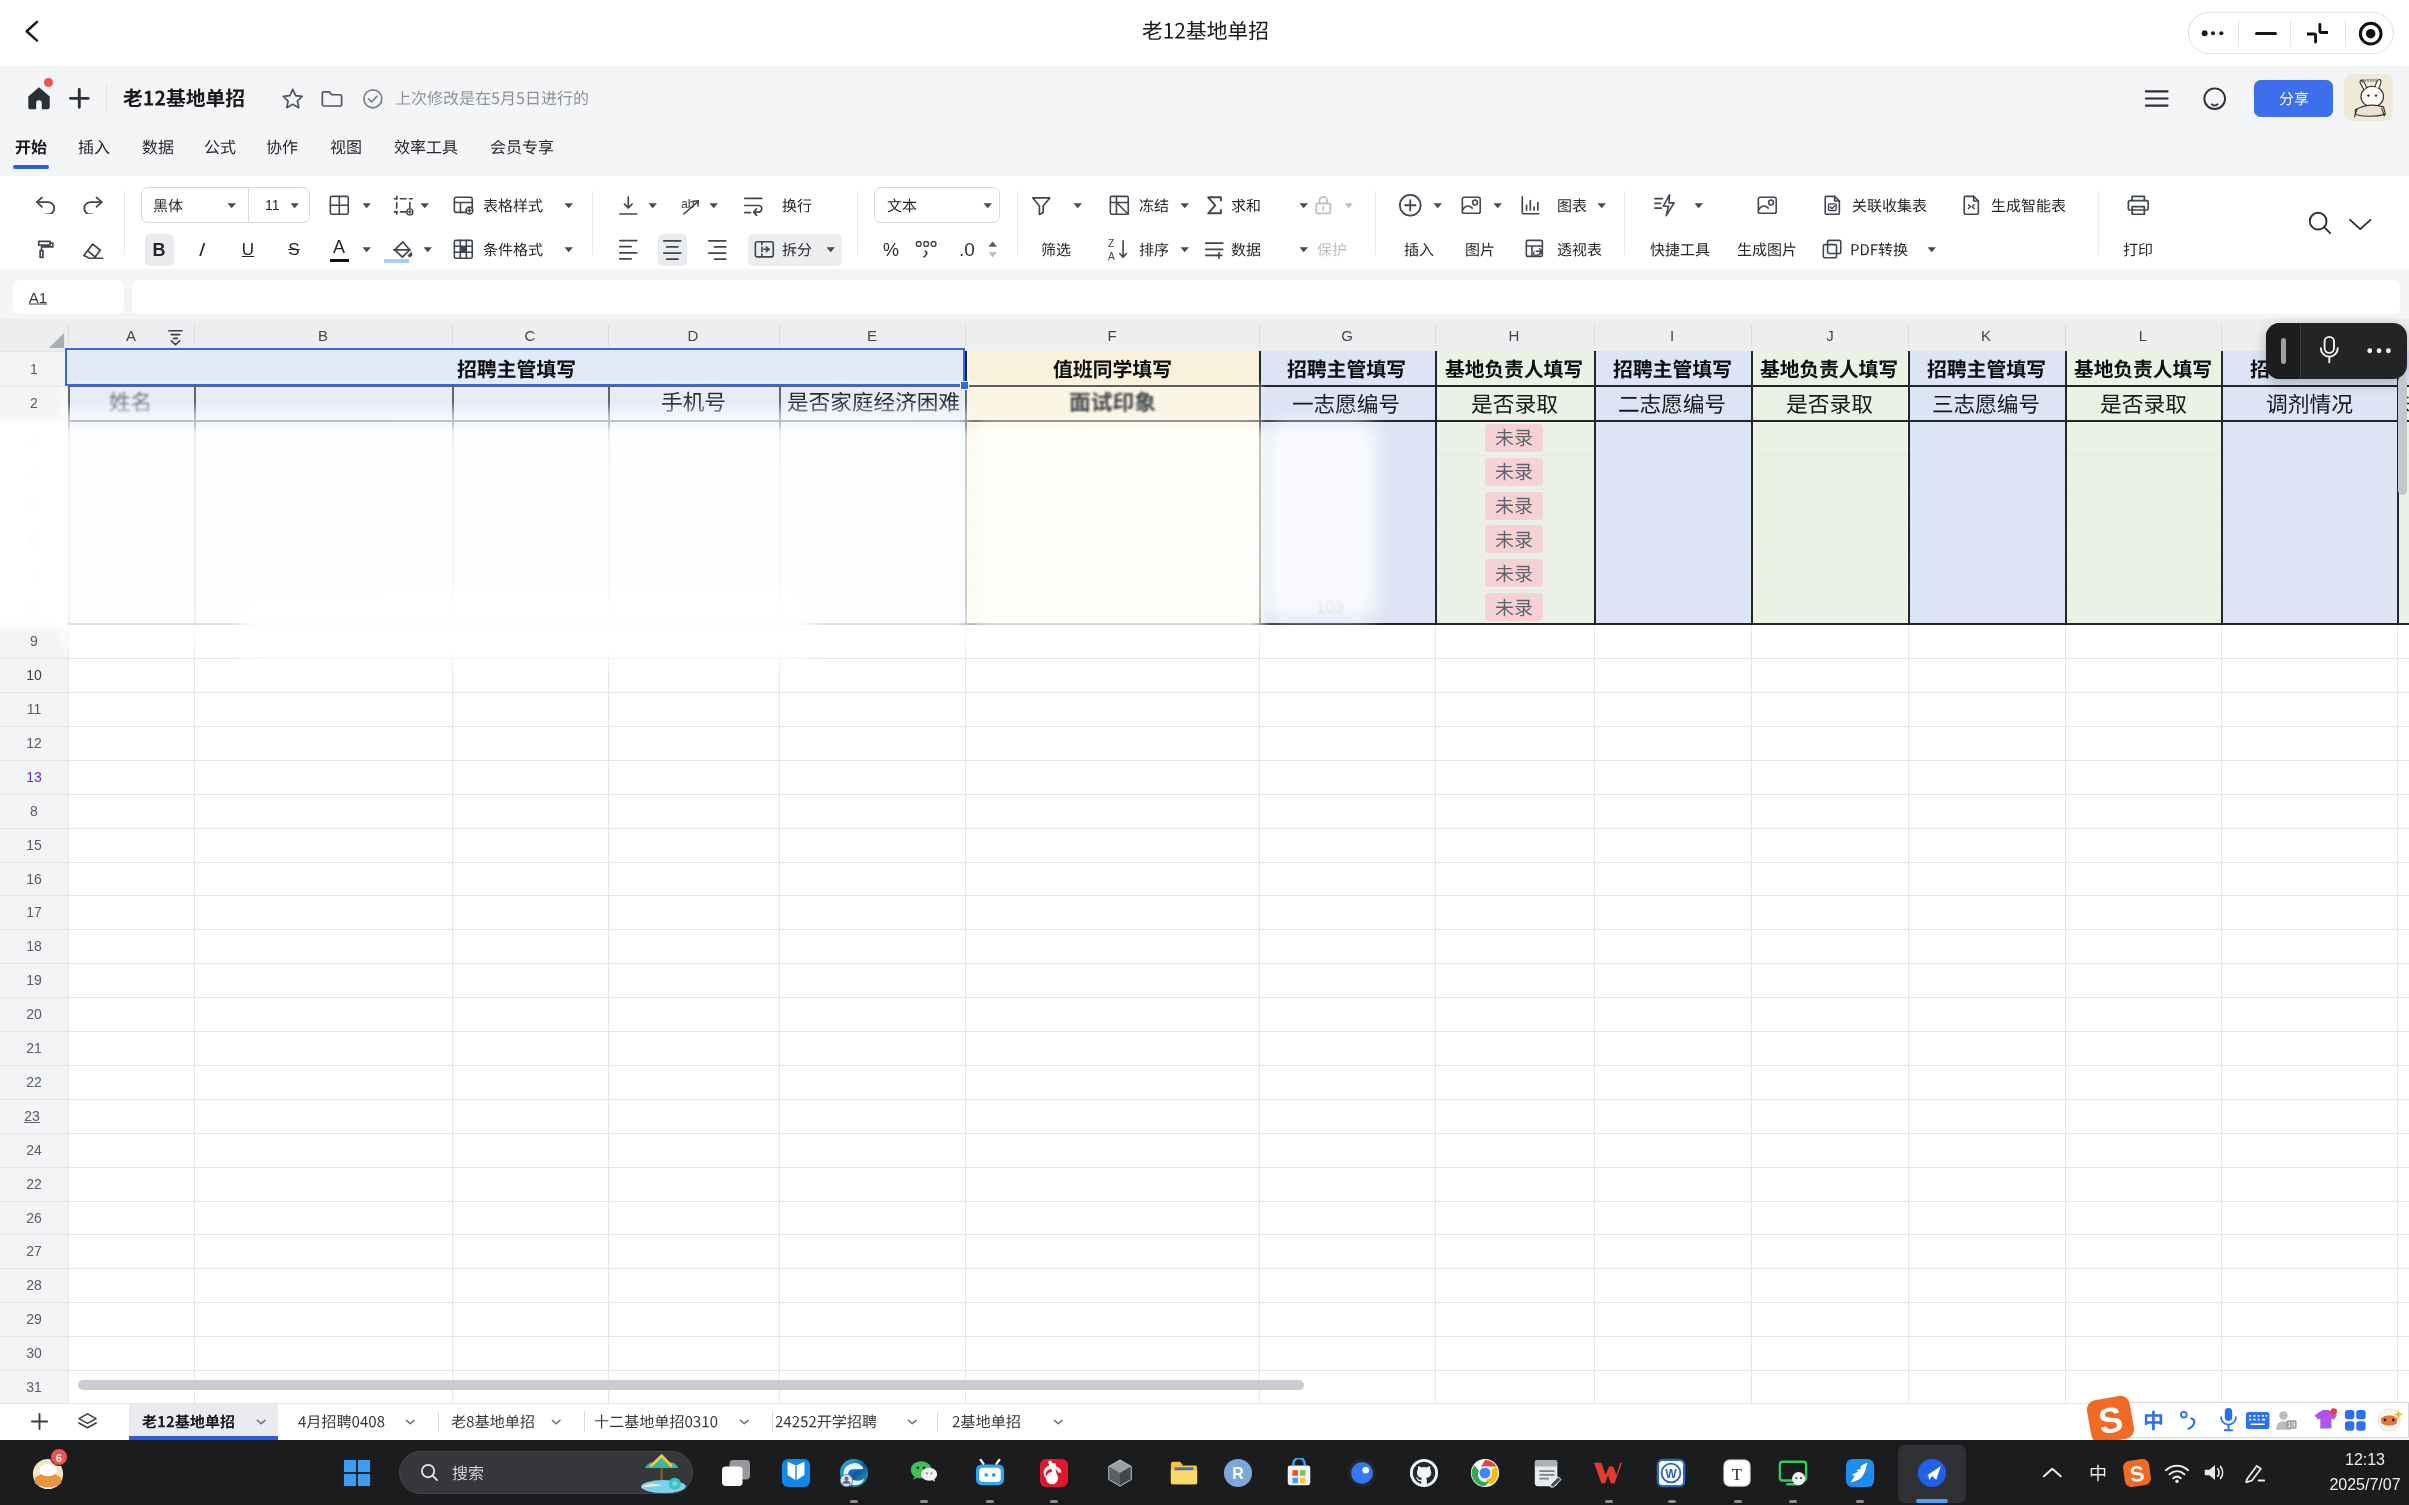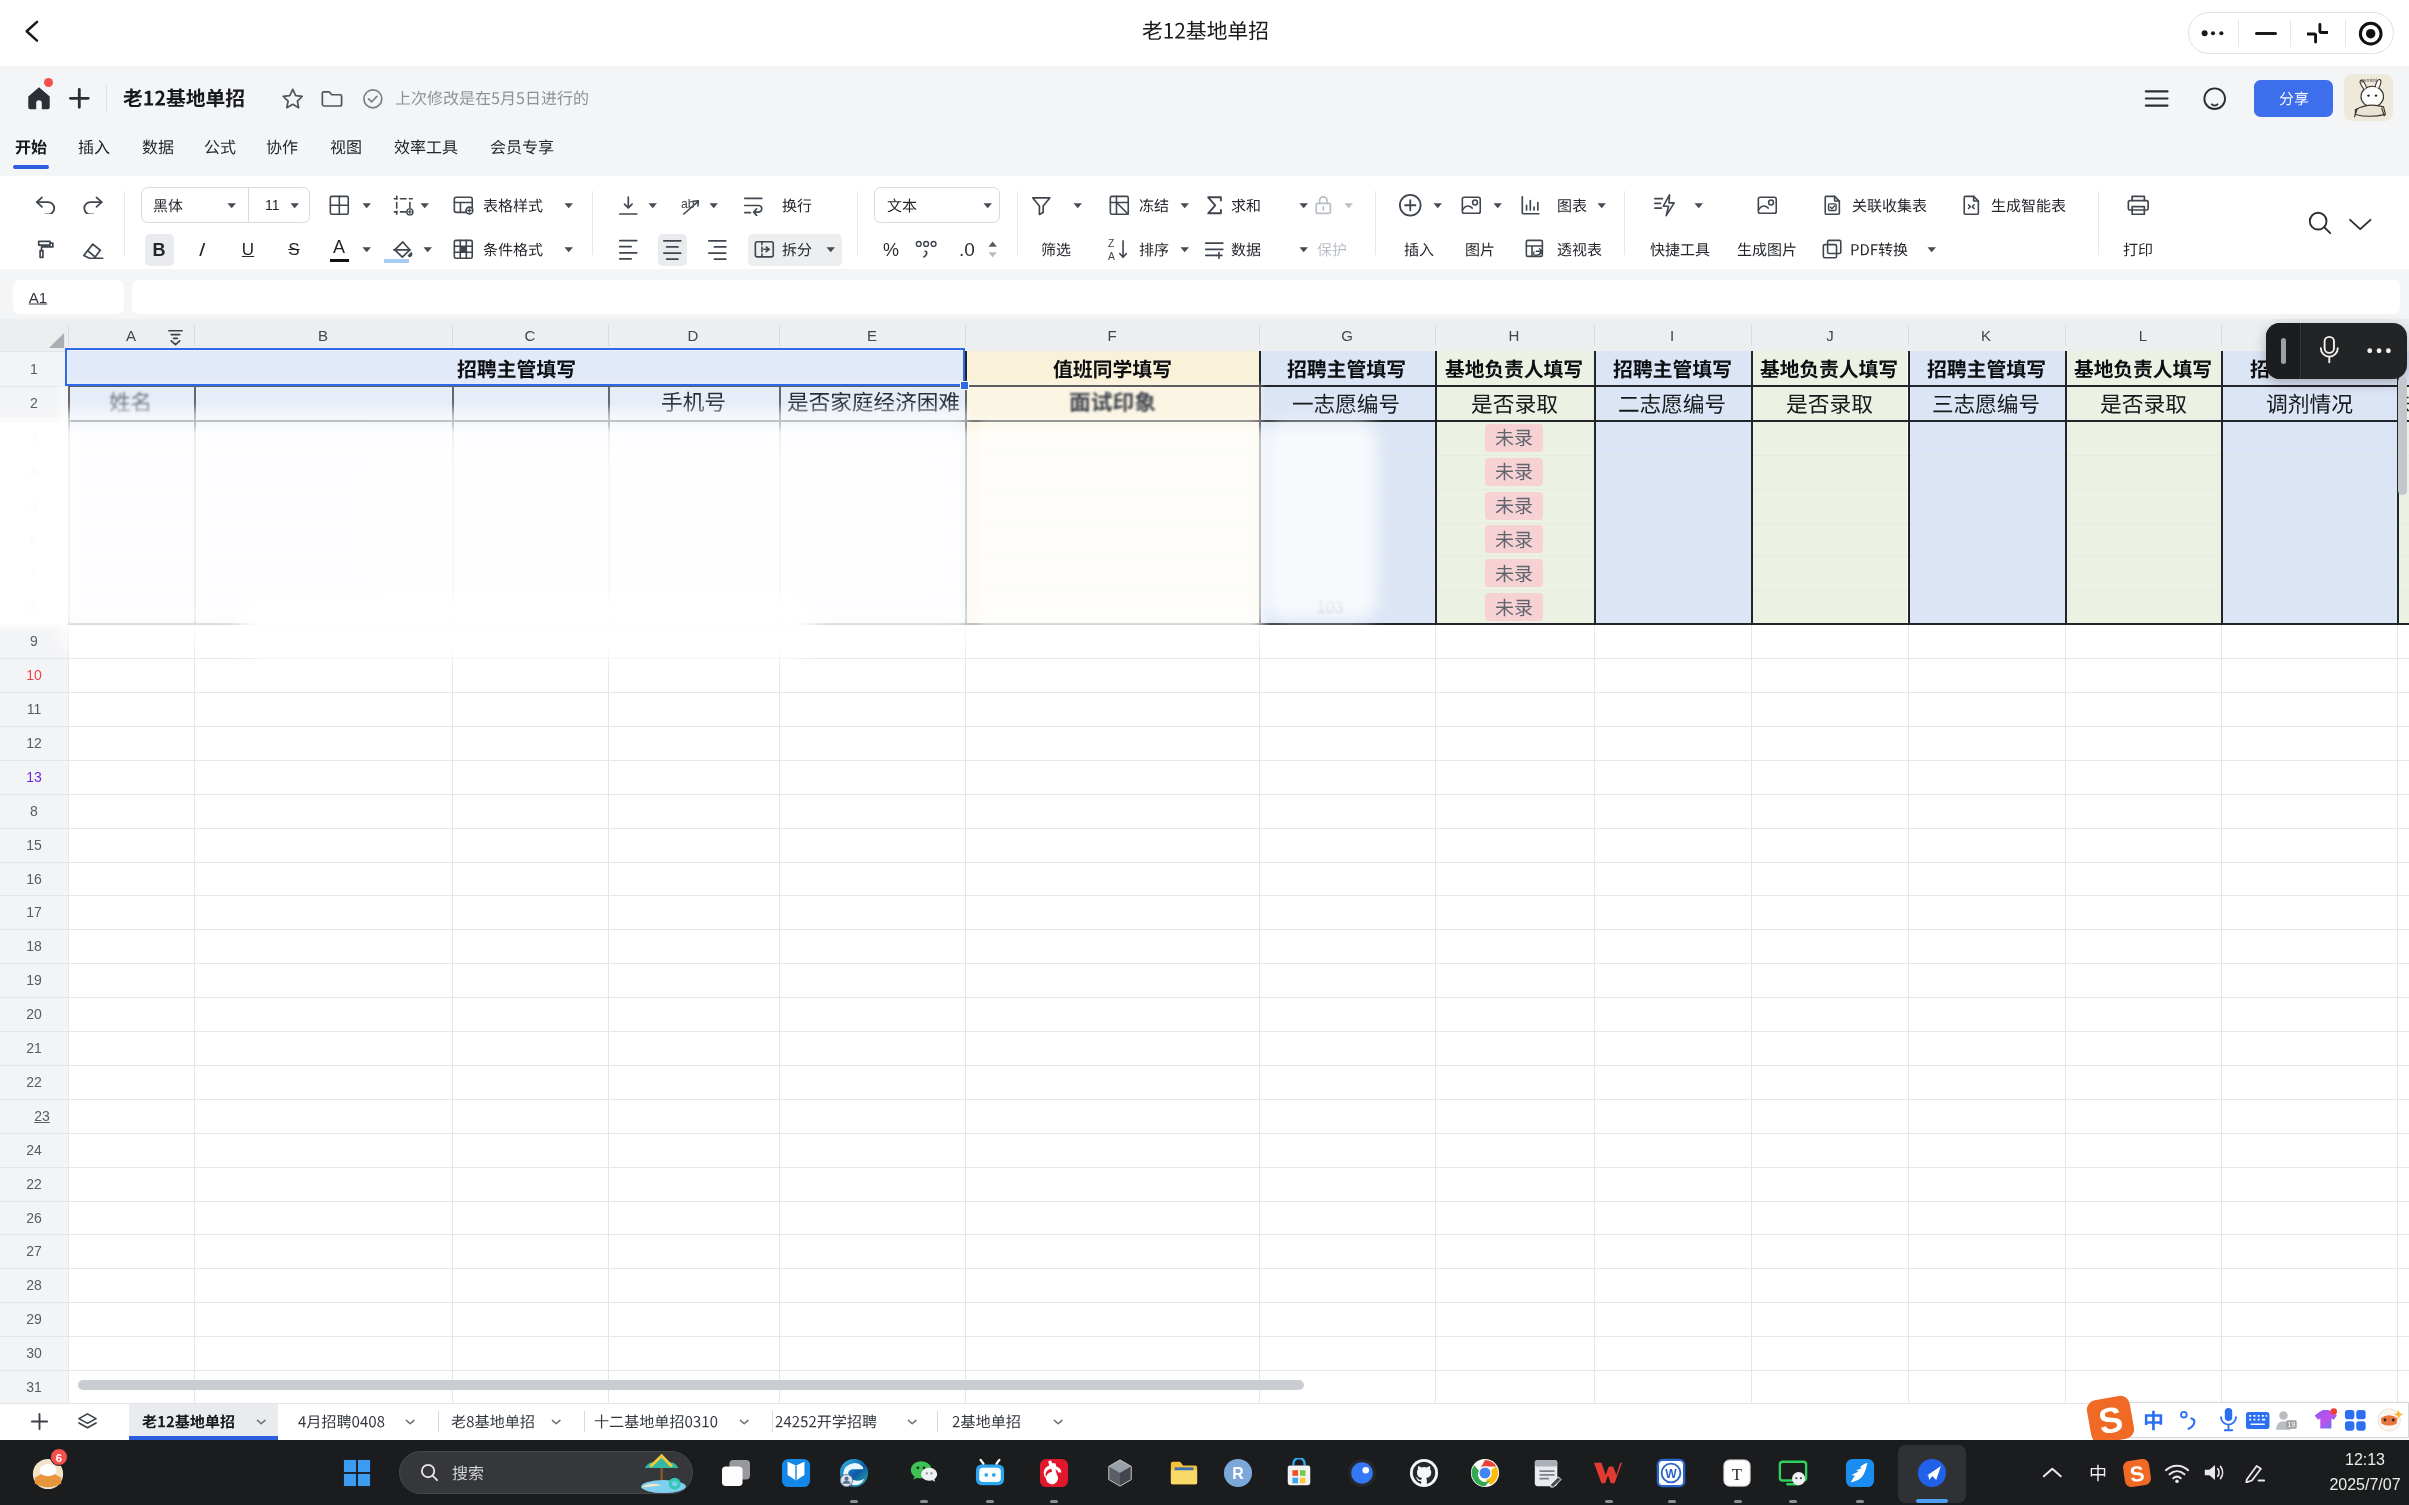--- a/index.html
+++ b/index.html
@@ -680,34 +680,34 @@
 <div style="position:absolute;left:2397px;top:325px;width:0.9px;height:21px;background:#d9dcdf"></div>
 <div style="position:absolute;left:34px;top:369px;transform:translate(-50%,-50%);font:400 14px 'Liberation Sans',sans-serif;color:#585d65;white-space:nowrap;">1</div>
 <div style="position:absolute;left:34px;top:403px;transform:translate(-50%,-50%);font:400 14px 'Liberation Sans',sans-serif;color:#585d65;white-space:nowrap;">2</div>
 <div style="position:absolute;left:34px;top:438px;transform:translate(-50%,-50%);font:400 14px 'Liberation Sans',sans-serif;color:#585d65;white-space:nowrap;">3</div>
 <div style="position:absolute;left:34px;top:472px;transform:translate(-50%,-50%);font:400 14px 'Liberation Sans',sans-serif;color:#585d65;white-space:nowrap;">4</div>
 <div style="position:absolute;left:34px;top:506px;transform:translate(-50%,-50%);font:400 14px 'Liberation Sans',sans-serif;color:#585d65;white-space:nowrap;">5</div>
 <div style="position:absolute;left:34px;top:540px;transform:translate(-50%,-50%);font:400 14px 'Liberation Sans',sans-serif;color:#585d65;white-space:nowrap;">6</div>
 <div style="position:absolute;left:34px;top:573px;transform:translate(-50%,-50%);font:400 14px 'Liberation Sans',sans-serif;color:#585d65;white-space:nowrap;">7</div>
 <div style="position:absolute;left:34px;top:607px;transform:translate(-50%,-50%);font:400 14px 'Liberation Sans',sans-serif;color:#585d65;white-space:nowrap;">8</div>
 <div style="position:absolute;left:34px;top:641px;transform:translate(-50%,-50%);font:400 14px 'Liberation Sans',sans-serif;color:#585d65;white-space:nowrap;">9</div>
-<div style="position:absolute;left:34px;top:675px;transform:translate(-50%,-50%);font:400 14px 'Liberation Sans',sans-serif;color:#ef4444;white-space:nowrap;">10</div>
+<div style="position:absolute;left:34px;top:675px;transform:translate(-50%,-50%);font:400 14px 'Liberation Sans',sans-serif;color:#404040;white-space:nowrap;">10</div>
 <div style="position:absolute;left:34px;top:709px;transform:translate(-50%,-50%);font:400 14px 'Liberation Sans',sans-serif;color:#585d65;white-space:nowrap;">11</div>
 <div style="position:absolute;left:34px;top:743px;transform:translate(-50%,-50%);font:400 14px 'Liberation Sans',sans-serif;color:#585d65;white-space:nowrap;">12</div>
 <div style="position:absolute;left:34px;top:777px;transform:translate(-50%,-50%);font:400 14px 'Liberation Sans',sans-serif;color:#6d28d9;white-space:nowrap;">13</div>
 <div style="position:absolute;left:34px;top:811px;transform:translate(-50%,-50%);font:400 14px 'Liberation Sans',sans-serif;color:#585d65;white-space:nowrap;">8</div>
 <div style="position:absolute;left:34px;top:845px;transform:translate(-50%,-50%);font:400 14px 'Liberation Sans',sans-serif;color:#585d65;white-space:nowrap;">15</div>
 <div style="position:absolute;left:34px;top:879px;transform:translate(-50%,-50%);font:400 14px 'Liberation Sans',sans-serif;color:#585d65;white-space:nowrap;">16</div>
 <div style="position:absolute;left:34px;top:912px;transform:translate(-50%,-50%);font:400 14px 'Liberation Sans',sans-serif;color:#585d65;white-space:nowrap;">17</div>
 <div style="position:absolute;left:34px;top:946px;transform:translate(-50%,-50%);font:400 14px 'Liberation Sans',sans-serif;color:#585d65;white-space:nowrap;">18</div>
 <div style="position:absolute;left:34px;top:980px;transform:translate(-50%,-50%);font:400 14px 'Liberation Sans',sans-serif;color:#585d65;white-space:nowrap;">19</div>
 <div style="position:absolute;left:34px;top:1014px;transform:translate(-50%,-50%);font:400 14px 'Liberation Sans',sans-serif;color:#585d65;white-space:nowrap;">20</div>
 <div style="position:absolute;left:34px;top:1048px;transform:translate(-50%,-50%);font:400 14px 'Liberation Sans',sans-serif;color:#585d65;white-space:nowrap;">21</div>
 <div style="position:absolute;left:34px;top:1082px;transform:translate(-50%,-50%);font:400 14px 'Liberation Sans',sans-serif;color:#585d65;white-space:nowrap;">22</div>
-<div style="position:absolute;left:42px;top:1116px;transform:translate(-50%,-50%);font:400 14px 'Liberation Sans',sans-serif;color:#585d65;white-space:nowrap;text-decoration:underline;">23</div>
+<div style="position:absolute;left:32px;top:1116px;transform:translate(-50%,-50%);font:400 14px 'Liberation Sans',sans-serif;color:#585d65;white-space:nowrap;text-decoration:underline;">23</div>
 <div style="position:absolute;left:34px;top:1150px;transform:translate(-50%,-50%);font:400 14px 'Liberation Sans',sans-serif;color:#585d65;white-space:nowrap;">24</div>
 <div style="position:absolute;left:34px;top:1184px;transform:translate(-50%,-50%);font:400 14px 'Liberation Sans',sans-serif;color:#585d65;white-space:nowrap;">22</div>
 <div style="position:absolute;left:34px;top:1218px;transform:translate(-50%,-50%);font:400 14px 'Liberation Sans',sans-serif;color:#585d65;white-space:nowrap;">26</div>
 <div style="position:absolute;left:34px;top:1251px;transform:translate(-50%,-50%);font:400 14px 'Liberation Sans',sans-serif;color:#585d65;white-space:nowrap;">27</div>
 <div style="position:absolute;left:34px;top:1285px;transform:translate(-50%,-50%);font:400 14px 'Liberation Sans',sans-serif;color:#585d65;white-space:nowrap;">28</div>
 <div style="position:absolute;left:34px;top:1319px;transform:translate(-50%,-50%);font:400 14px 'Liberation Sans',sans-serif;color:#585d65;white-space:nowrap;">29</div>
 <div style="position:absolute;left:34px;top:1353px;transform:translate(-50%,-50%);font:400 14px 'Liberation Sans',sans-serif;color:#585d65;white-space:nowrap;">30</div>
 <div style="position:absolute;left:34px;top:1387px;transform:translate(-50%,-50%);font:400 14px 'Liberation Sans',sans-serif;color:#585d65;white-space:nowrap;">31</div>
 <div style="position:absolute;left:0px;top:386px;width:2410px;height:0.9px;background:#e4e6ea"></div>
 <div style="position:absolute;left:0px;top:421px;width:2410px;height:0.9px;background:#e4e6ea"></div>

